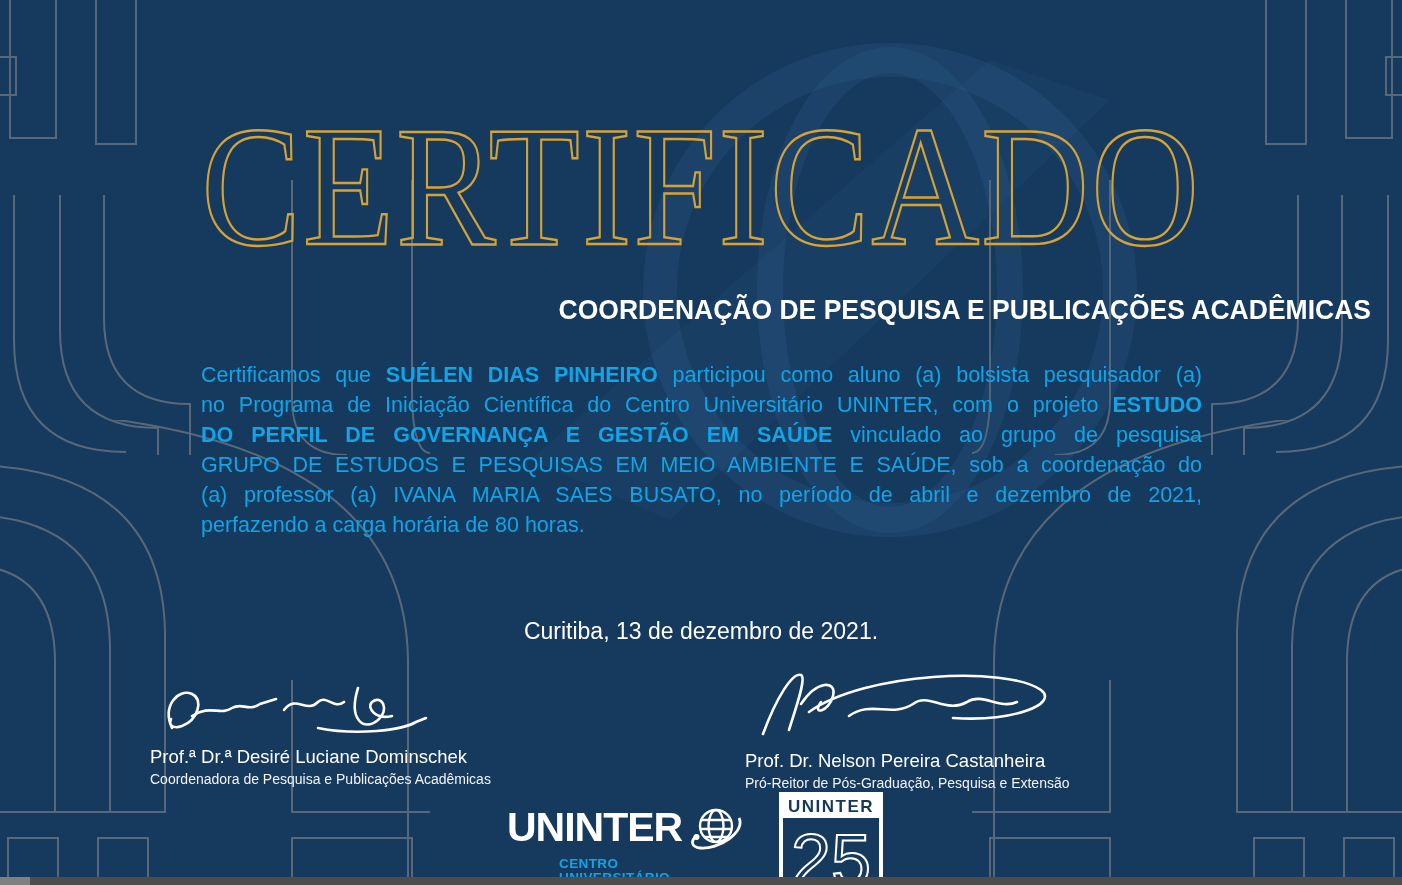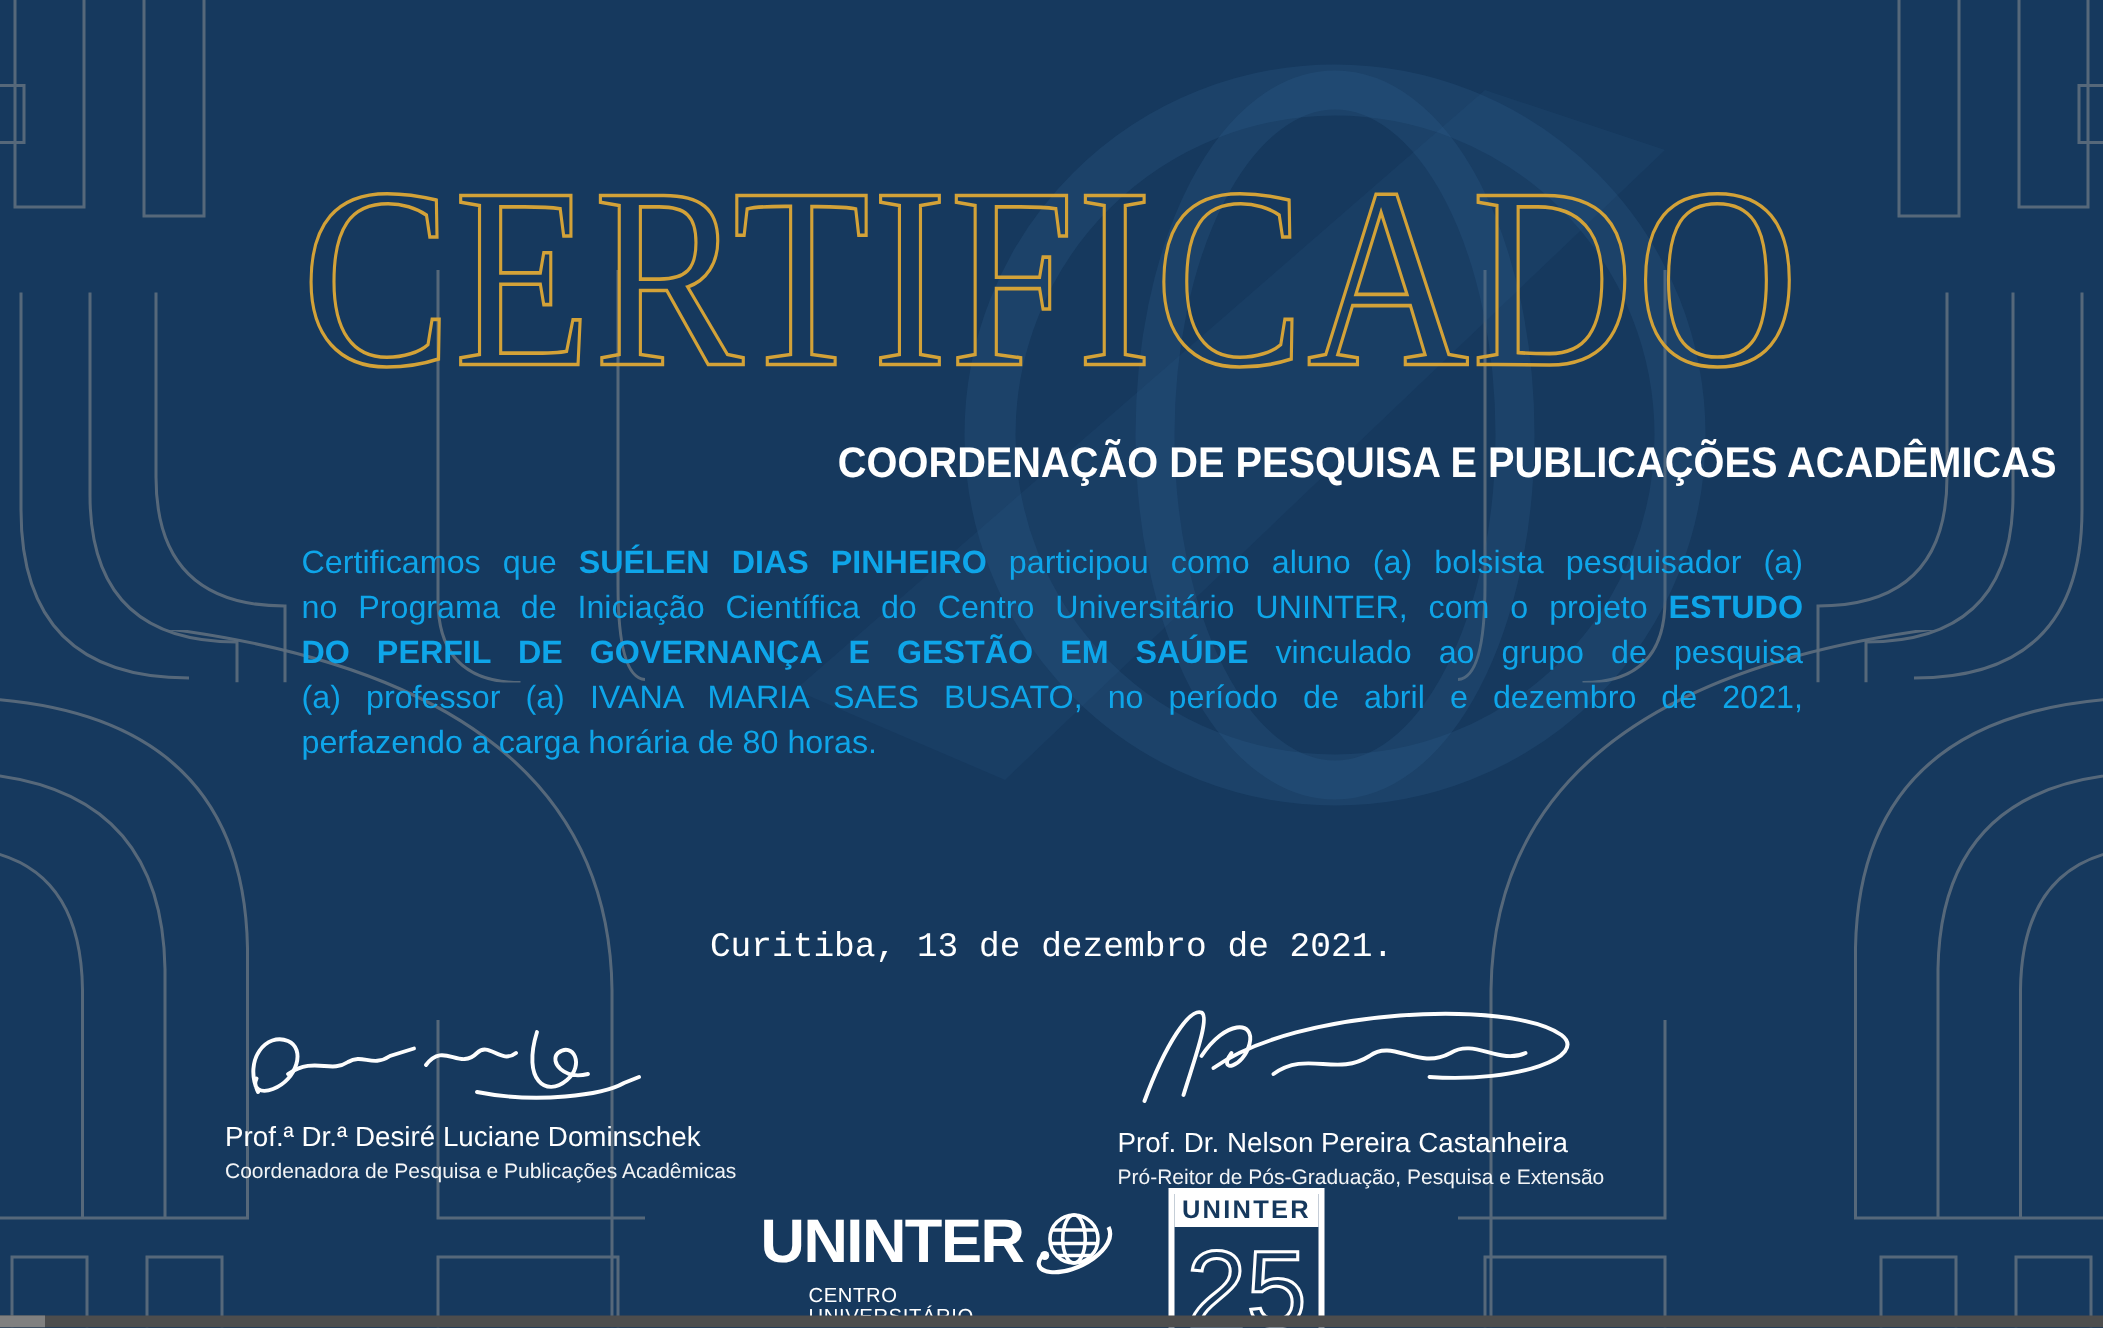--- a/index.html
+++ b/index.html
@@ -44,39 +44,39 @@
   .body-text {
     position:absolute; top:360px; left:201px; width:1001px;
     font-size:21.5px; line-height:30px; color:#0ea5e9;
   }
   .body-text .jline { text-align:justify; text-align-last:justify; }
   .body-text .jline.last { text-align-last:left; }
   .body-text b { font-weight:bold; }
 
   .date-line {
     position:absolute; top:618px; left:0; width:100%;
-    text-align:center; font-size:23px; color:#fff;font-family:Liberation Mono, monospace;
+    text-align:center; font-size:23px; color:#fff;
   }
 
   .sig-block { position:absolute; text-align:left; }
   .sig-block.left  { left:150px; top:678px; width:500px; }
   .sig-block.right { left:745px; top:664px; width:500px; }
   .sig-img { display:inline-block; }
   .sig-name { font-size:18.5px; margin-top:4px; color:#fff; }
   .sig-role { font-size:14px; margin-top:3px; color:#f2f4f6; }
   .sig-block.left  .sig-name { margin-top:2px; }
 
   
   .uninter-logo { position:absolute; left:507px; top:808px; }
   .uninter-row { display:flex; align-items:flex-start; }
   .uninter-wordmark {
     font-size:41px; font-weight:bold; letter-spacing:-1px; line-height:38px; color:#fff;
   }
   .uninter-globe { margin-left:4px; margin-top:-4px; }
-  .uninter-sub { margin-left:32px; margin-top:1px; font-weight:normal; line-height:13.5px; font-size:13.5px; letter-spacing:.4px; color:#ffffff; }
+  .uninter-sub { margin-left:52px; margin-top:1px; font-weight:bold; line-height:13.5px; font-size:13.5px; letter-spacing:.4px; color:#0ea5e9; }
 
   .badge25 {
     position:absolute; left:779px; top:792px; width:104px; height:112px;
     border:4px solid #fff; background:transparent;
   }
   .badge25-head {
     background:#fff; color:#15385d; text-align:center;
     font-size:17px; font-weight:bold; letter-spacing:1.5px; padding:0 0 1px 0; line-height:21px;
   }
   .badge25-num {
@@ -147,20 +147,21 @@
 <div class="title">CERTIFICADO</div>
 
 <div class="subtitle-wrap">
   <span class="subtitle">COORDENAÇÃO DE PESQUISA E PUBLICAÇÕES ACADÊMICAS</span>
 </div>
 
 <div class="body-text">
     <div class="jline"><span>Certificamos que </span><b>SUÉLEN DIAS PINHEIRO</b><span> participou como aluno (a) bolsista pesquisador (a)</span></div>
     <div class="jline"><span>no Programa de Iniciação Científica do Centro Universitário UNINTER, com o projeto </span><b>ESTUDO</b></div>
     <div class="jline"><b>DO PERFIL DE GOVERNANÇA E GESTÃO EM SAÚDE</b><span> vinculado ao grupo de pesquisa</span></div>
+    <div class="jline"><span>GRUPO DE ESTUDOS E PESQUISAS EM MEIO AMBIENTE E SAÚDE, sob a coordenação do</span></div>
     <div class="jline"><span>(a) professor (a) IVANA MARIA SAES BUSATO, no período de abril e dezembro de 2021,</span></div>
     <div class="jline last"><span>perfazendo a carga horária de 80 horas.</span></div>
   </div>
 
 <div class="date-line">Curitiba, 13 de dezembro de 2021.</div>
 
 <div class="sig-block left">
   <svg class="sig-img" width="290" height="62" viewBox="0 0 290 62">
     <g fill="none" stroke="#fdfdfd" stroke-width="2.6" stroke-linecap="round">
       <path d="M22,50 C12,28 28,10 42,16 C54,21 48,42 32,48 C24,51 18,48 21,41"></path>

